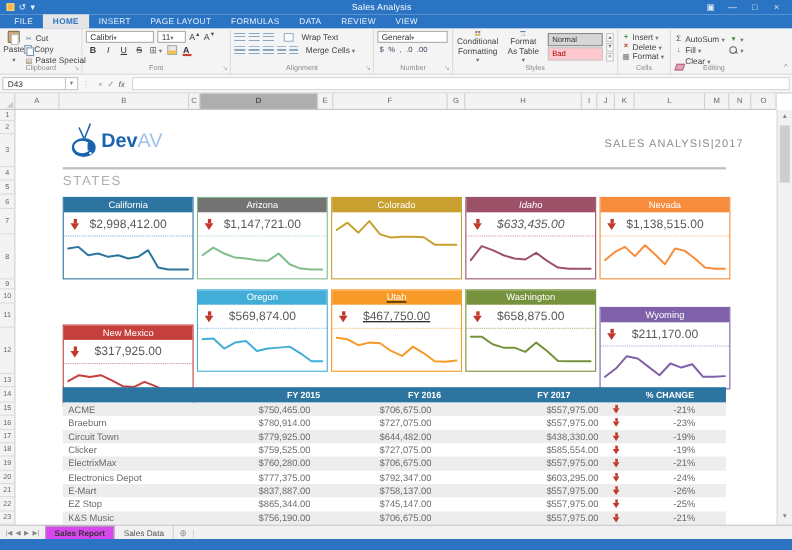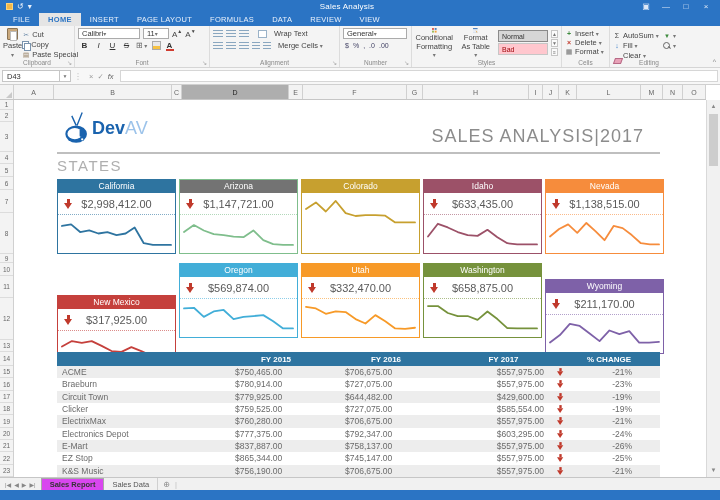--- a/index.html
+++ b/index.html
@@ -106,23 +106,23 @@
   .vs-up,.vs-dn{position:absolute; left:0; width:13px; height:13px; font-size:6px; color:#888; text-align:center; line-height:13px;}
   .vs-up{top:0;} .vs-dn{bottom:0;}
   .vthumb{position:absolute; left:2px; top:14px; width:9px; height:52px; background:#cdcdcd;}
 
   
   .content{position:absolute; left:14px; top:0; width:692px; height:377px;}
   .logo{position:absolute; left:50px; top:6px; height:44px; display:flex; align-items:center;}
   .logotext{font-size:18px; letter-spacing:0; margin-left:2px;}
   .logotext .dev{color:#1a63ae; font-weight:bold;}
   .logotext .av{color:#9cc3ea;}
-  .rpt-title{position:absolute; right:62px; top:26px; font-size:18px; color:#8c8c8c; letter-spacing:1px;}
+  .rpt-title{position:absolute; right:30px; top:26px; font-size:10px; color:#8c8c8c; letter-spacing:1px;}
   .rule{position:absolute; left:43px; top:52px; width:603px; height:2px; background:#bfbfbf;}
-  .section{position:absolute; left:43px; top:57px; font-size:15px; color:#afafaf; letter-spacing:1.5px;}
+  .section{position:absolute; left:43px; top:57px; font-size:12px; color:#afafaf; letter-spacing:1.5px;}
 
   .card{position:absolute; width:119px; height:75px; background:#fff; border:1px solid;}
   .card-head{height:13px; color:#fff; font-size:8.5px; text-align:center; line-height:13px;}
   .card-value{position:relative; height:22px; border-bottom:1px dotted; text-align:center; font-size:11px; color:#595959; line-height:22px;}
   .card-value .dnarrow{position:absolute; left:6px; top:6px;}
   .card-spark{height:37px; padding:2px 3px;}
   .card-spark svg{width:100%; height:100%; display:block;}
 
   .dnarrow{position:relative; display:inline-block; width:9px; height:10px;}
   .dnarrow::before{content:""; position:absolute; left:3px; top:0; width:3px; height:4px; background:var(--arrow);}
@@ -452,21 +452,21 @@
 
   <div class="card" style="left: 287px; top: 79px; border-color: rgb(199, 160, 47);">
     <div class="card-head" style="background: rgb(199, 160, 47);"><span class="card-name">Colorado</span></div>
     <div class="card-spark">
       <svg viewBox="0 0 112 36" preserveAspectRatio="none">
                 <polyline fill="none" stroke-width="1.8" stroke-linejoin="round" stroke-linecap="round" vector-effect="non-scaling-stroke" stroke="#c7a02f" points="1.0,15.4 11.0,8.1 21.0,18.0 31.0,6.5 41.0,19.7 51.0,22.9 61.0,22.0 71.0,22.0 81.0,22.6 91.0,29.9 101.0,29.9 111.0,29.9"></polyline>
               </svg>
     </div>
   </div>
 
-  <div class="card" style="left: 409px; top: 79px; border-color: rgb(156, 81, 104);">
+  <div class="card" style="left: 409px; top: 79px; border-color: rgb(156, 81, 104); font-style: italic;">
     <div class="card-head" style="background: rgb(156, 81, 104);"><span class="card-name">Idaho</span></div>
     <div class="card-value" style="border-bottom-color: rgba(156, 81, 104, 0.6);">
       <span class="dnarrow"></span>
       <span class="card-val">$633,435.00</span>
     </div>
     <div class="card-spark">
       <svg viewBox="0 0 112 36" preserveAspectRatio="none">
                 <polyline fill="none" stroke-width="1.8" stroke-linejoin="round" stroke-linecap="round" vector-effect="non-scaling-stroke" stroke="#9c5168" points="1.0,21.3 11.0,7.4 21.0,11.4 31.0,16.4 41.0,19.7 51.0,20.6 61.0,14.0 71.0,22.0 81.0,28.6 91.0,29.9 101.0,29.9 111.0,29.9"></polyline>
               </svg>
     </div>
@@ -504,25 +504,25 @@
       <span class="dnarrow"></span>
       <span class="card-val">$569,874.00</span>
     </div>
     <div class="card-spark">
       <svg viewBox="0 0 112 36" preserveAspectRatio="none">
                 <polyline fill="none" stroke-width="1.8" stroke-linejoin="round" stroke-linecap="round" vector-effect="non-scaling-stroke" stroke="#42aed8" points="1.0,8.1 11.0,7.4 21.0,17.3 31.0,11.4 41.0,9.8 51.0,19.7 61.0,17.3 71.0,16.4 81.0,15.4 91.0,22.0 101.0,29.9 111.0,29.9"></polyline>
               </svg>
     </div>
   </div>
 
-  <div class="card" style="left: 287px; top: 163px; border-color: rgb(247, 154, 40);">
+  <div class="card" style="left: 287px; top: 163px; border-color: rgb(247, 154, 40); text-decoration: underline;">
     <div class="card-head" style="background: rgb(247, 154, 40);"><span class="card-name">Utah</span></div>
     <div class="card-value" style="border-bottom-color: rgba(247, 154, 40, 0.6);">
       <span class="dnarrow"></span>
-      <span class="card-val">$332,470.00</span>
+      <span class="card-val">$467,750.00</span>
     </div>
     <div class="card-spark">
       <svg viewBox="0 0 112 36" preserveAspectRatio="none">
                 <polyline fill="none" stroke-width="1.8" stroke-linejoin="round" stroke-linecap="round" vector-effect="non-scaling-stroke" stroke="#f79a28" points="1.0,6.5 11.0,8.1 21.0,14.0 31.0,11.4 41.0,12.1 51.0,19.7 61.0,24.6 71.0,15.4 81.0,22.0 91.0,29.9 101.0,30.5 111.0,29.2"></polyline>
               </svg>
     </div>
   </div>
 
   <div class="card" style="left: 409px; top: 163px; border-color: rgb(118, 146, 60);">
     <div class="card-head" style="background: rgb(118, 146, 60);"><span class="card-name">Washington</span></div>
@@ -573,21 +573,21 @@
               <div class="td-num">$780,914.00</div>
               <div class="td-num">$727,075.00</div>
               <div class="td-fy17">$557,975.00</div>
               <div class="td-arrow"><span class="dnarrow sm"></span></div>
               <div class="td-chg">-23%</div>
             </div>
             <div class="trow odd">
               <div class="td-name">Circuit Town</div>
               <div class="td-num">$779,925.00</div>
               <div class="td-num">$644,482.00</div>
-              <div class="td-fy17">$429,600.00</div>
+              <div class="td-fy17">$438,330.00</div>
               <div class="td-arrow"><span class="dnarrow sm"></span></div>
               <div class="td-chg">-19%</div>
             </div>
             <div class="trow even">
               <div class="td-name">Clicker</div>
               <div class="td-num">$759,525.00</div>
               <div class="td-num">$727,075.00</div>
               <div class="td-fy17">$585,554.00</div>
               <div class="td-arrow"><span class="dnarrow sm"></span></div>
               <div class="td-chg">-19%</div>

